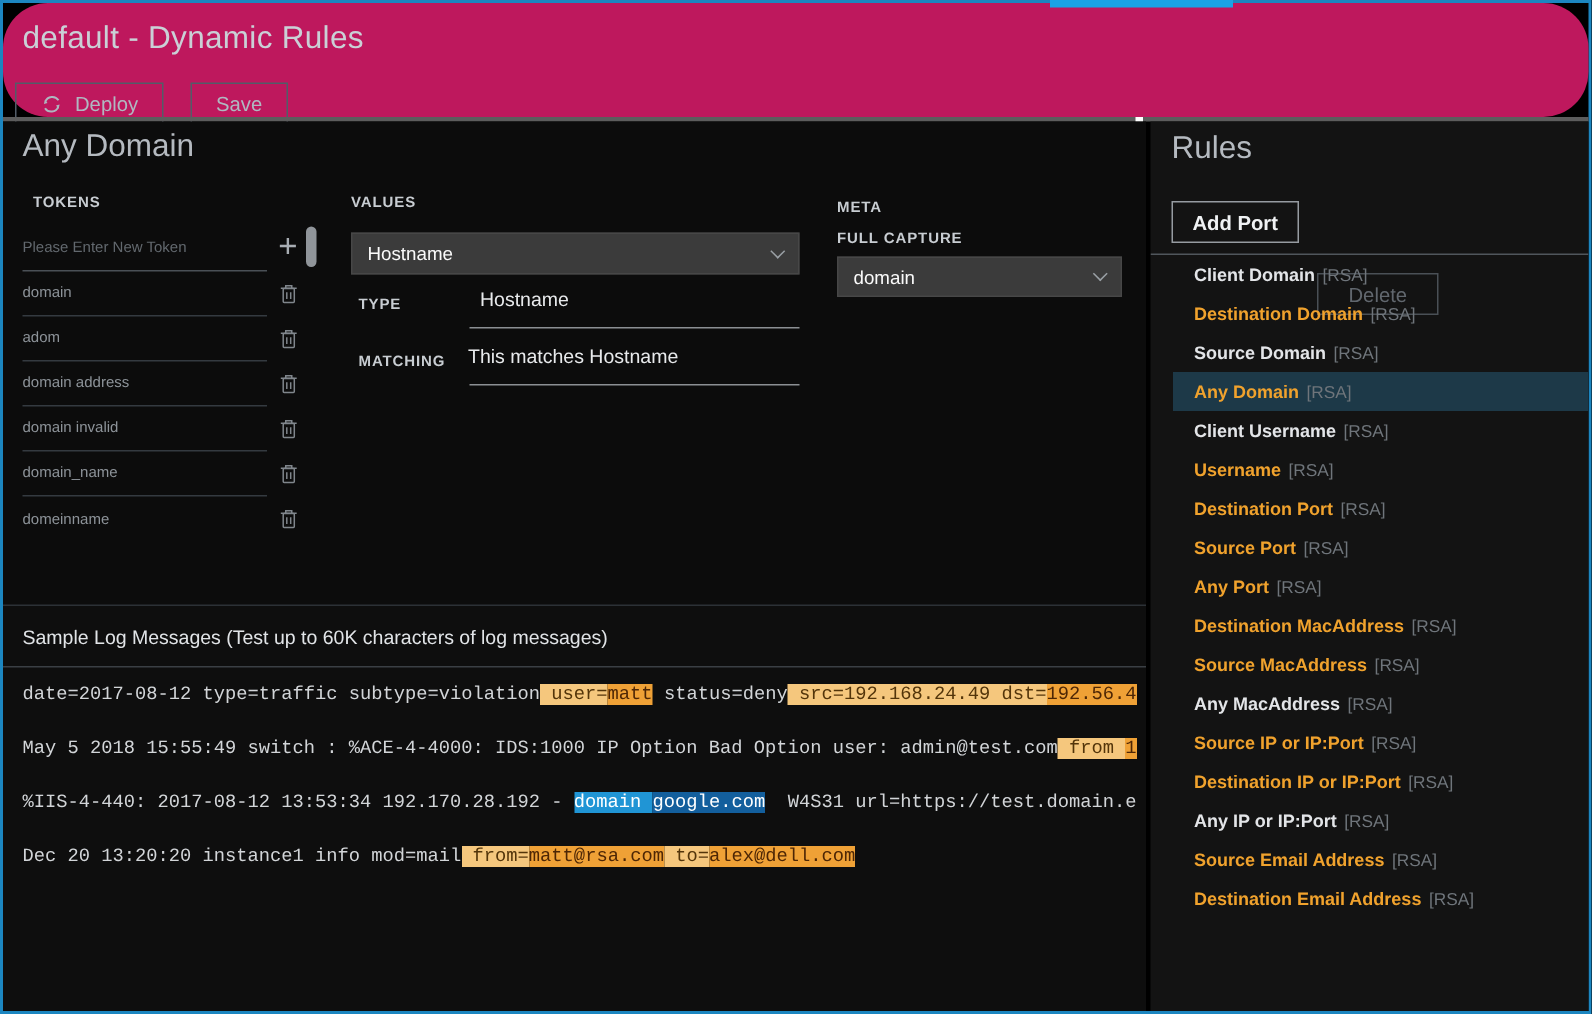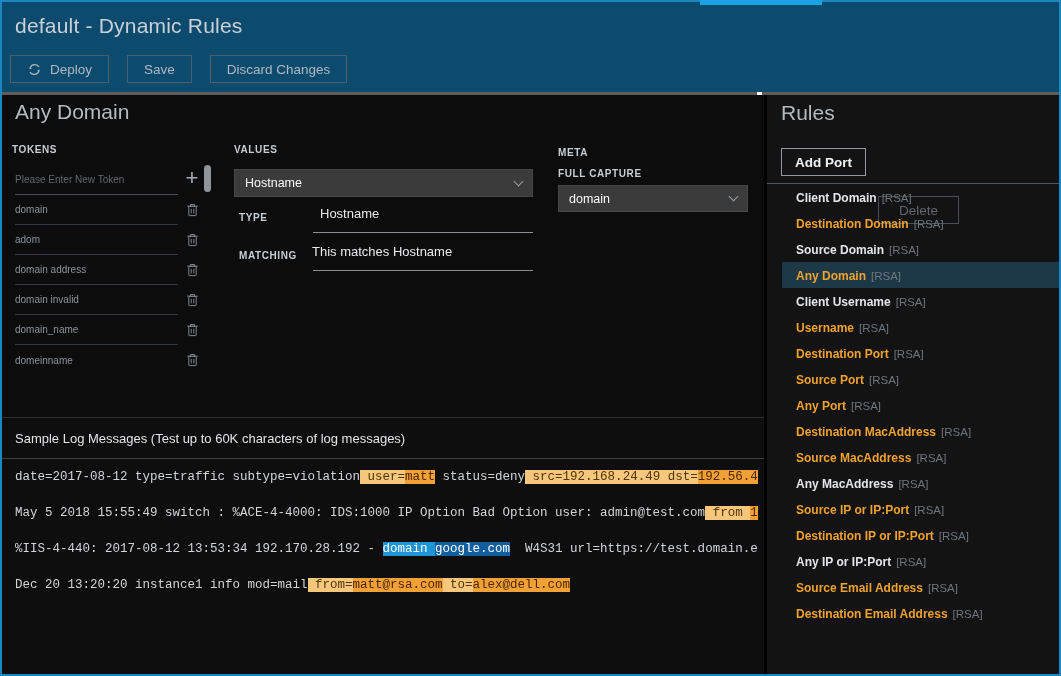--- a/index.html
+++ b/index.html
@@ -4,21 +4,21 @@
 <style>
   * { margin:0; padding:0; box-sizing:border-box; }
   html,body { width:1061px; height:676px; background:#000; overflow:hidden;
               font-family:"Liberation Sans", sans-serif; }
   .window { position:absolute; inset:0; border:2px solid #1c86c0; background:#000;
             display:flex; flex-direction:column; }
   .tab-indicator { position:absolute; top:-2px; left:698px; width:122px; height:5px;
                    background:#1ba2e5; z-index:9; }
 
   
-  .header { height:90px; background:#0c4a6e; position:relative; flex:0 0 auto; }
+  .header { height:76px; background:#be185d; position:relative; flex:0 0 auto;border-radius:30px; }
   .page-title { position:absolute; left:13px; top:12px; font-size:21px; font-weight:400;
                 color:#cad0d6; letter-spacing:.2px; }
   .toolbar { position:absolute; left:8px; top:53px; display:flex; gap:18px; }
   .tbtn { height:28px; border:1px solid #525c68; background:transparent; color:#b0b8c1;
           font-size:13.5px; font-family:inherit; padding:0 16px; display:flex;
           align-items:center; gap:8px; cursor:pointer; }
 
   .splitter { height:3px; background:#5d5d5d; position:relative; flex:0 0 auto; }
   .splitter .grip { position:absolute; left:755px; top:0; width:5px; height:3px; background:#fff; }
 
@@ -102,36 +102,33 @@
             </g>
             <path d="M2.4 7.8 L5.0 7.1 L3.2 4.8 Z" fill="#aeb6bf"></path>
             <path d="M13.6 8.2 L11.0 8.9 L12.8 11.2 Z" fill="#aeb6bf"></path>
           </svg>
         </span>
         <span>Deploy</span>
       </button>
       <button class="tbtn">
         <span>Save</span>
       </button>
-      <button class="tbtn">
-        <span>Discard Changes</span>
-      </button>
     </div>
   </div>
 
   <div class="splitter">
       <div class="grip"></div>
     </div>
 
   <div class="content">
 
     <div class="left-panel">
       <div class="section-title" style="left:13px; top:5px;">Any Domain</div>
 
-      <div class="lbl" style="left:10px; top:49px;">TOKENS</div>
+      <div class="lbl" style="left:20px; top:49px;">TOKENS</div>
       <div id="token-area">
         <div class="new-token-row">
           <input placeholder="Please Enter New Token" style="">
         </div>
         <div id="token-list">
             <div class="token-row">
               <span class="token-text">domain</span>
               <span class="trash"><svg width="13" height="14" viewBox="0 0 13 14" fill="none" stroke="#80868c" stroke-width="1">
                   <path d="M4.5 3V1.5h4V3"></path>
                   <path d="M1.2 3.2h10.6"></path>

